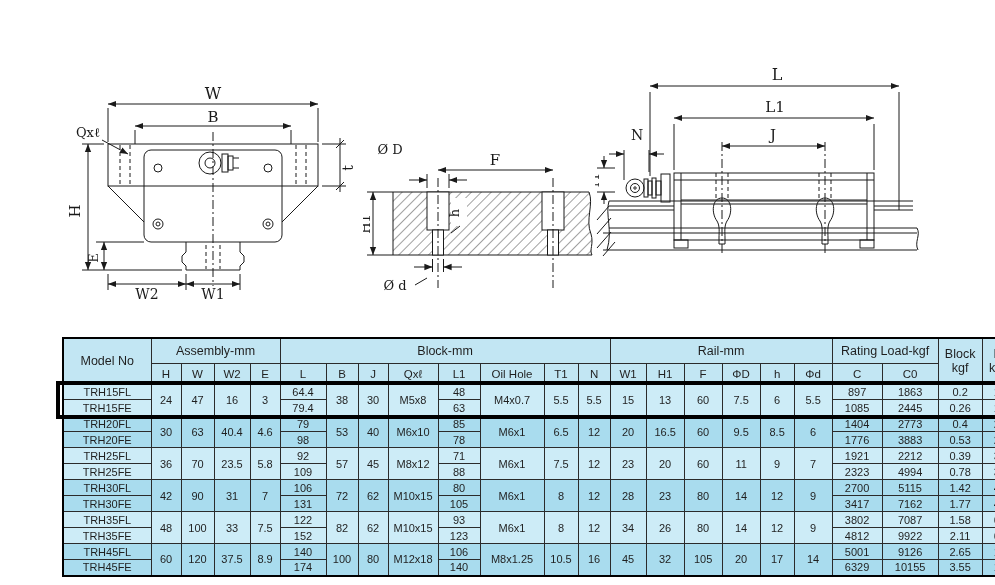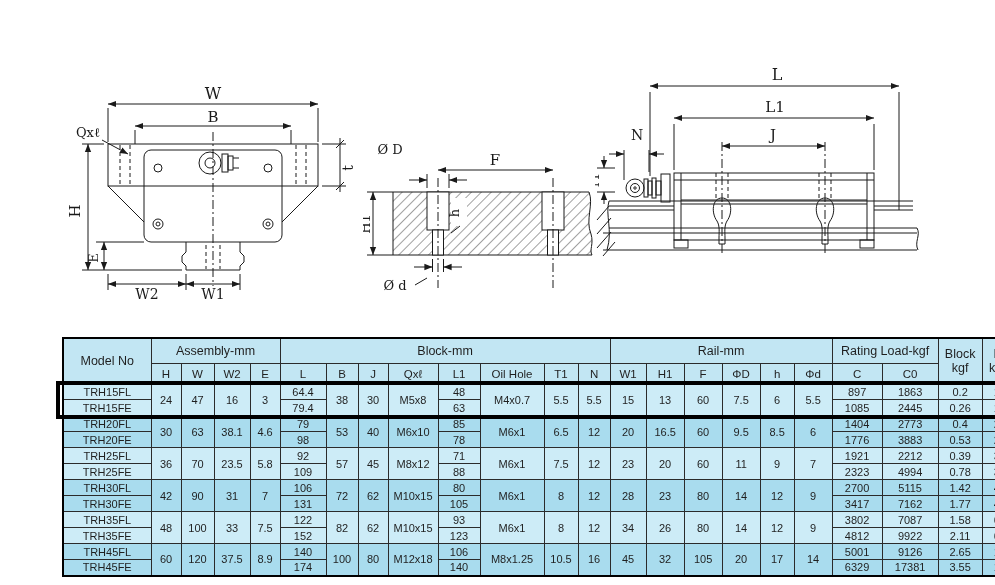--- a/index.html
+++ b/index.html
@@ -356,21 +356,21 @@
           <td>63</td>
           <td>1085</td>
           <td>2445</td>
           <td>0.26</td>
           <td>1.32</td>
         </tr>
         <tr class="dark">
           <td>TRH20FL</td>
           <td rowspan="2">30</td>
           <td rowspan="2">63</td>
-          <td rowspan="2">38.1</td>
+          <td rowspan="2">40.4</td>
           <td rowspan="2">4.6</td>
           <td>79</td>
           <td rowspan="2">53</td>
           <td rowspan="2">40</td>
           <td rowspan="2">M6x10</td>
           <td>85</td>
           <td rowspan="2">M6x1</td>
           <td rowspan="2">6.5</td>
           <td rowspan="2">12</td>
           <td rowspan="2">20</td>
@@ -518,21 +518,21 @@
           <td>5001</td>
           <td>9126</td>
           <td>2.65</td>
           <td>10.4</td>
         </tr>
         <tr class="dark">
           <td>TRH45FE</td>
           <td>174</td>
           <td>140</td>
           <td>6329</td>
-          <td>17381</td>
+          <td>10155</td>
           <td>3.55</td>
           <td>10.4</td>
         </tr>
       </tbody>
   </table>
 
 <div class="hl-box" style="left: 56px; top: 380.5px; width: 975.125px; height: 38px;"></div>
   </div>
 
 </body></html>

